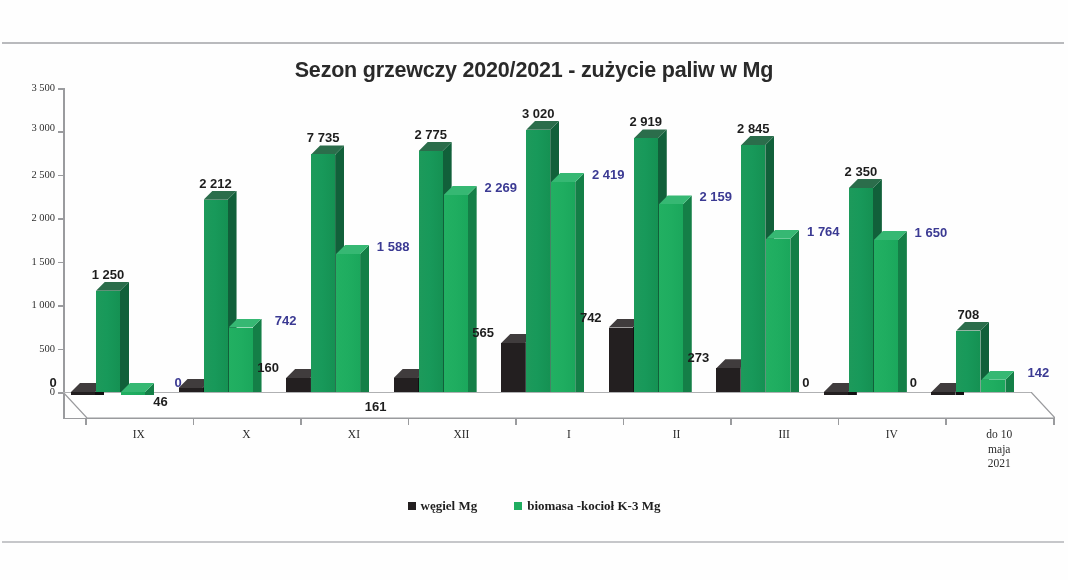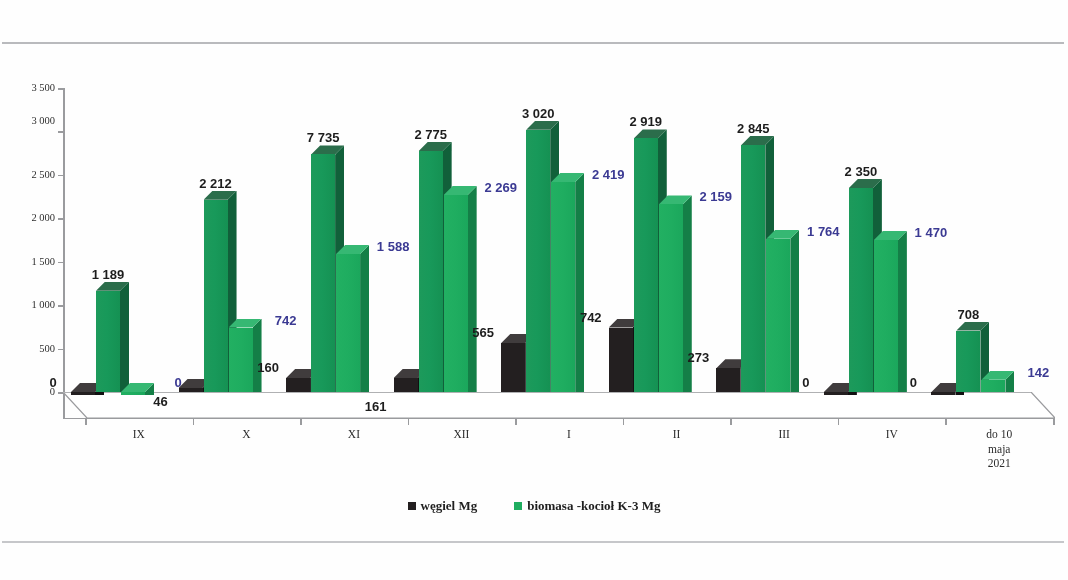--- a/index.html
+++ b/index.html
@@ -224,28 +224,29 @@
     white-space: nowrap;
   }
 </style>
 </head>
 <body>
 
 <div id="page">
 
   <div id="top-rule"></div>
 
+  <div id="chart-title">Sezon grzewczy 2020/2021 - zużycie paliw w Mg</div>
 
   <div id="plot">
 
     <div id="y-axis-line"></div>
     <div id="y-ticks">
         <div class="y-tick-label" style="top: 83px;">3 500</div>
         <div class="y-tick-mark" style="top: 88px;"></div>
-        <div class="y-tick-label" style="top: 116px;">3 000</div>
+        <div class="y-tick-label" style="top: 123px;">3 000</div>
         <div class="y-tick-mark" style="top: 131.429px;"></div>
         <div class="y-tick-label" style="top: 169.857px;">2 500</div>
         <div class="y-tick-mark" style="top: 174.857px;"></div>
         <div class="y-tick-label" style="top: 213.286px;">2 000</div>
         <div class="y-tick-mark" style="top: 218.286px;"></div>
         <div class="y-tick-label" style="top: 256.714px;">1 500</div>
         <div class="y-tick-mark" style="top: 261.714px;"></div>
         <div class="y-tick-label" style="top: 300.143px;">1 000</div>
         <div class="y-tick-mark" style="top: 305.143px;"></div>
         <div class="y-tick-label" style="top: 343.571px;">500</div>
@@ -392,21 +393,21 @@
           <div class="face"></div>
         </div>
         <div class="bar s-k3" style="left: 981.444px; top: 379.666px; width: 24px; height: 12.3337px;">
           <div class="side-skew"></div>
           <div class="top-skew"></div>
           <div class="face"></div>
         </div>
       </div>
     <div id="labels-layer">
         <div class="data-label dark" style="width: 56px; left: 25px; top: 376px;">0</div>
-        <div class="data-label dark" style="width: 56px; left: 80px; top: 267.725px;">1 189</div>
+        <div class="data-label dark" style="width: 56px; left: 80px; top: 267.725px;">1 250</div>
         <div class="data-label blue" style="width: 56px; left: 150px; top: 376px;">0</div>
         <div class="data-label dark" style="width: 56px; left: 132.556px; top: 371.005px; margin-top: 24px;">46</div>
         <div class="data-label dark" style="width: 56px; left: 187.556px; top: 176.872px;">2 212</div>
         <div class="data-label blue" style="width: 56px; left: 257.556px; top: 313.552px;">742</div>
         <div class="data-label dark" style="width: 56px; left: 240.111px; top: 361.103px;">160</div>
         <div class="data-label dark" style="width: 56px; left: 295.111px; top: 131.446px;">7 735</div>
         <div class="data-label blue" style="width: 56px; left: 365.111px; top: 240.071px;">1 588</div>
         <div class="data-label dark" style="width: 56px; left: 347.667px; top: 361.016px; margin-top: 39px;">161</div>
         <div class="data-label dark" style="width: 56px; left: 402.667px; top: 127.971px;">2 775</div>
         <div class="data-label blue" style="width: 56px; left: 472.667px; top: 180.921px;">2 269</div>
@@ -414,21 +415,21 @@
         <div class="data-label dark" style="width: 56px; left: 510.222px; top: 106.691px;">3 020</div>
         <div class="data-label blue" style="width: 56px; left: 580.222px; top: 167.893px;">2 419</div>
         <div class="data-label dark" style="width: 56px; left: 562.778px; top: 310.552px;">742</div>
         <div class="data-label dark" style="width: 56px; left: 617.778px; top: 115.464px;">2 919</div>
         <div class="data-label blue" style="width: 56px; left: 687.778px; top: 190.475px;">2 159</div>
         <div class="data-label dark" style="width: 56px; left: 670.333px; top: 351.288px;">273</div>
         <div class="data-label dark" style="width: 56px; left: 725.333px; top: 121.891px;">2 845</div>
         <div class="data-label blue" style="width: 56px; left: 795.333px; top: 224.784px;">1 764</div>
         <div class="data-label dark" style="width: 56px; left: 777.889px; top: 376px;">0</div>
         <div class="data-label dark" style="width: 56px; left: 832.889px; top: 164.886px;">2 350</div>
-        <div class="data-label blue" style="width: 56px; left: 902.889px; top: 226px;">1 470</div>
+        <div class="data-label blue" style="width: 56px; left: 902.889px; top: 226px;">1 650</div>
         <div class="data-label dark" style="width: 56px; left: 885.444px; top: 376px;">0</div>
         <div class="data-label dark" style="width: 56px; left: 940.444px; top: 307.505px;">708</div>
         <div class="data-label blue" style="width: 56px; left: 1010.44px; top: 365.666px;">142</div>
       </div>
     <div id="cats-layer">
         <div class="x-tick-mark" style="left: 85.05px;"></div>
         <div class="x-cat-label" style="left: 85.05px; width: 107.556px;">IX</div>
         <div class="x-tick-mark" style="left: 192.606px;"></div>
         <div class="x-cat-label" style="left: 192.606px; width: 107.556px;">X</div>
         <div class="x-tick-mark" style="left: 300.161px;"></div>

